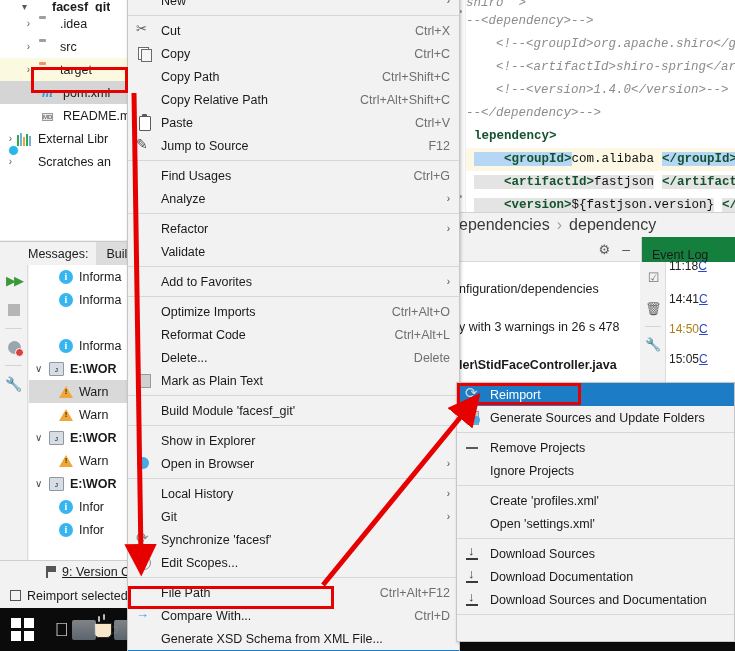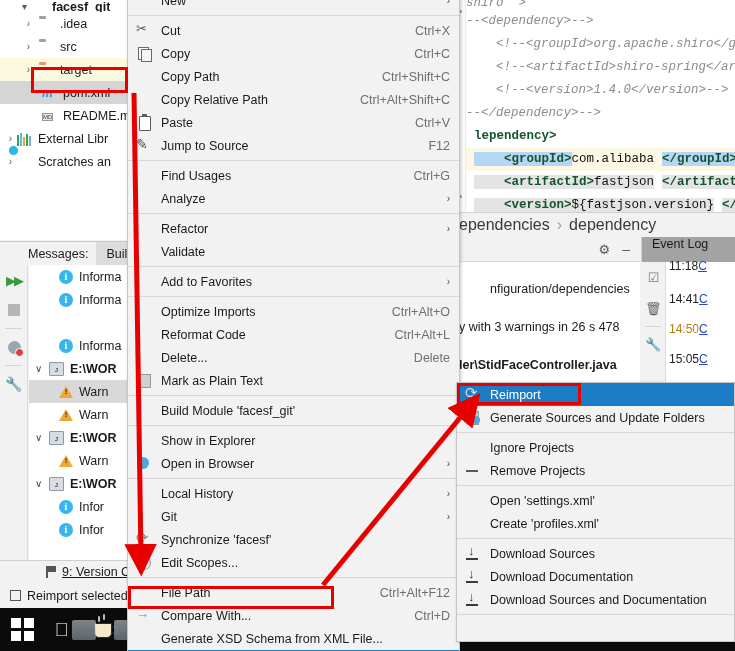--- a/index.html
+++ b/index.html
@@ -88,21 +88,21 @@
   .ic-w:after{content:"!";position:absolute;left:0;top:2px;width:14px;text-align:center;font-size:8px;color:#4a3000;font-weight:bold;}
   .ic-j { width:15px;height:14px;margin-right:6px;flex:0 0 15px;background:#d7dde3;border:1px solid #8d98a3;position:relative;border-radius:1px;font-size:6px;color:#36506b;text-align:center;line-height:14px;font-weight:bold;}
   .chev { width:14px; flex:0 0 14px; color:#4a4a4a; font-size:10px; }
 
   
   .rpanel { position:absolute; left:456px; top:237px; width:184px; height:323px; background:#ffffff; border-left:1px solid #d2d2d2;}
   .rpanel-head { height:25px; background:#f2f2f2; border-bottom:1px solid #d9d9d9; display:flex; align-items:center; justify-content:flex-end; gap:12px; padding-right:10px;}
   .rtxt { font-size:12.5px; white-space:nowrap; padding-left:2px; }
 
   
-  .evhead { position:absolute; left:641px; top:237px; width:94px; height:25px; background:#a3a3a3; border-left:1px solid #d2d2d2; display:flex; align-items:flex-start; padding-left:10px; font-size:12.5px;}
+  .evhead { position:absolute; left:641px; top:237px; width:94px; height:25px; background:#15803d; border-left:1px solid #d2d2d2; display:flex; align-items:flex-end; padding-left:10px; font-size:12.5px;}
   .evbody { position:absolute; left:641px; top:262px; width:94px; height:298px; background:#ffffff; }
   .evside { position:absolute; left:641px; top:262px; width:25px; height:298px; background:#f2f2f2; border-right:1px solid #dcdcdc;}
   .evside .btn { width:25px;height:31px;display:flex;align-items:center;justify-content:center;}
   .evside .divider { height:1px; background:#d4d4d4; margin:2px 4px; }
   .evrow { position:absolute; left:28px; font-size:12px; white-space:nowrap; }
   .evrow .t { color:#222; }
   .evrow .t.warn { color:#b07d13; }
   .evrow a { color:#2a47c8; text-decoration:underline; }
 
   
@@ -336,21 +336,21 @@
         <span>Infor</span>
       </div>
   </div>
 
   <div class="rpanel">
     <div class="rpanel-head">
       <span style="color:#5a5a5a;font-size:13px;">⚙</span>
       <span style="color:#5a5a5a;font-size:14px;">–</span>
     </div>
     <div style="padding-top:20px;">
-      <div class="rtxt" style="margin-bottom:24px;margin-left:31px;">nfiguration/dependencies</div>
+      <div class="rtxt" style="margin-bottom:24px;">nfiguration/dependencies</div>
       <div class="rtxt" style="margin-bottom:24px;">y with 3 warnings in 26 s 478</div>
       <div class="rtxt" style="font-weight:bold;">ler\StidFaceController.java</div>
     </div>
   </div>
 
   <div class="evhead">
     <span>Event Log</span>
   </div>
   <div class="evbody">
     <div class="evrow" style="top:-3px;"><span class="t">11:18</span><a href="#">C</a></div>
@@ -555,34 +555,34 @@
         <span>Reimport</span>
       </div>
     <div class="mi">
         <span class="mic">
           <span class="i-gen"></span>
         </span>
         <span>Generate Sources and Update Folders</span>
       </div>
     <div class="msep"></div>
     <div class="mi">
+        <span class="mic">
+          <span class="i-minus"></span>
+        </span>
+        <span>Remove Projects</span>
+      </div>
+    <div class="mi">
         <span>Ignore Projects</span>
       </div>
-    <div class="mi">
-        <span class="mic">
-          <span class="i-minus"></span>
-        </span>
-        <span>Remove Projects</span>
-      </div>
-    <div class="msep"></div>
+    <div class="msep"></div>
+    <div class="mi">
+        <span>Create 'profiles.xml'</span>
+      </div>
     <div class="mi">
         <span>Open 'settings.xml'</span>
-      </div>
-    <div class="mi">
-        <span>Create 'profiles.xml'</span>
       </div>
     <div class="msep"></div>
     <div class="mi">
         <span class="mic">
           <span class="i-download"></span>
         </span>
         <span>Download Sources</span>
       </div>
     <div class="mi">
         <span class="mic">

